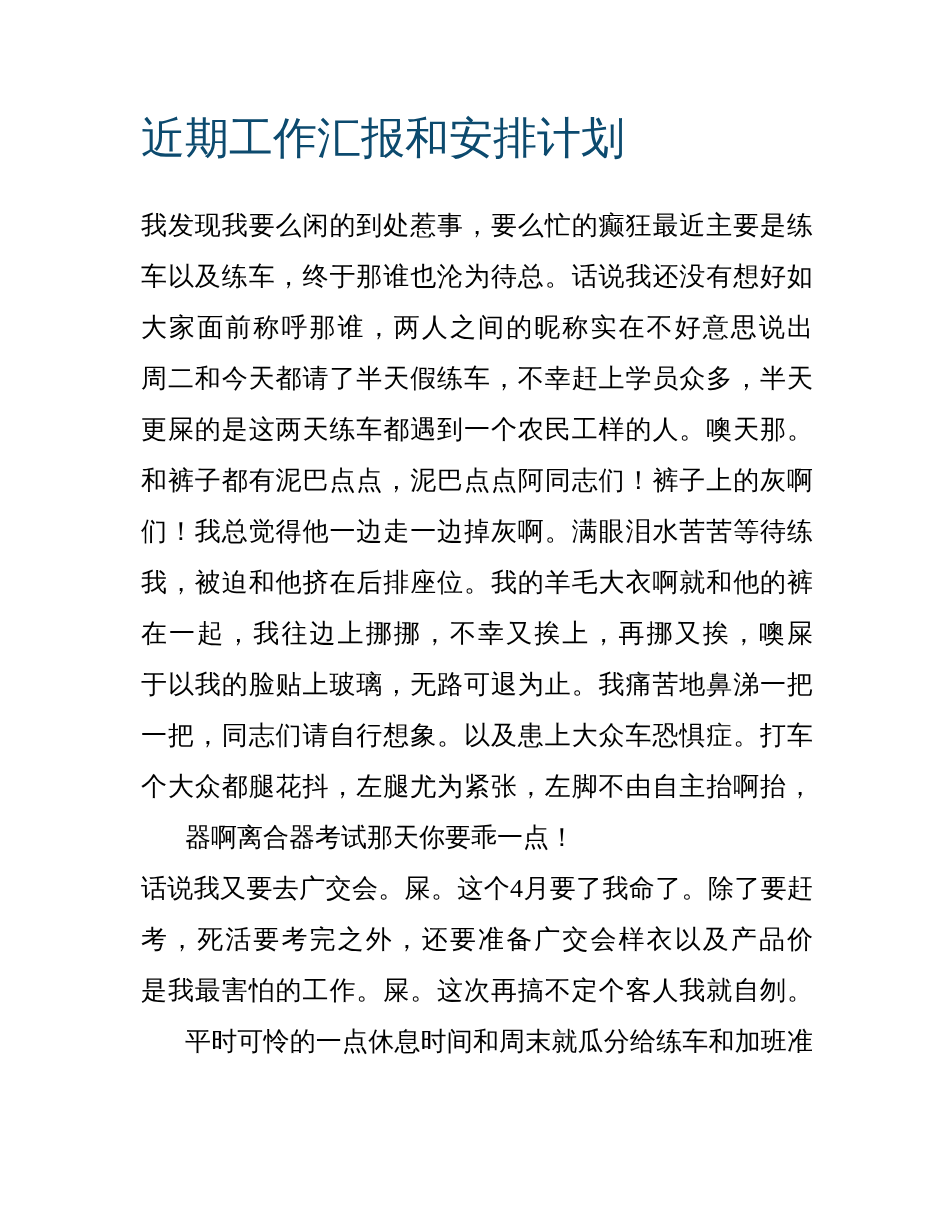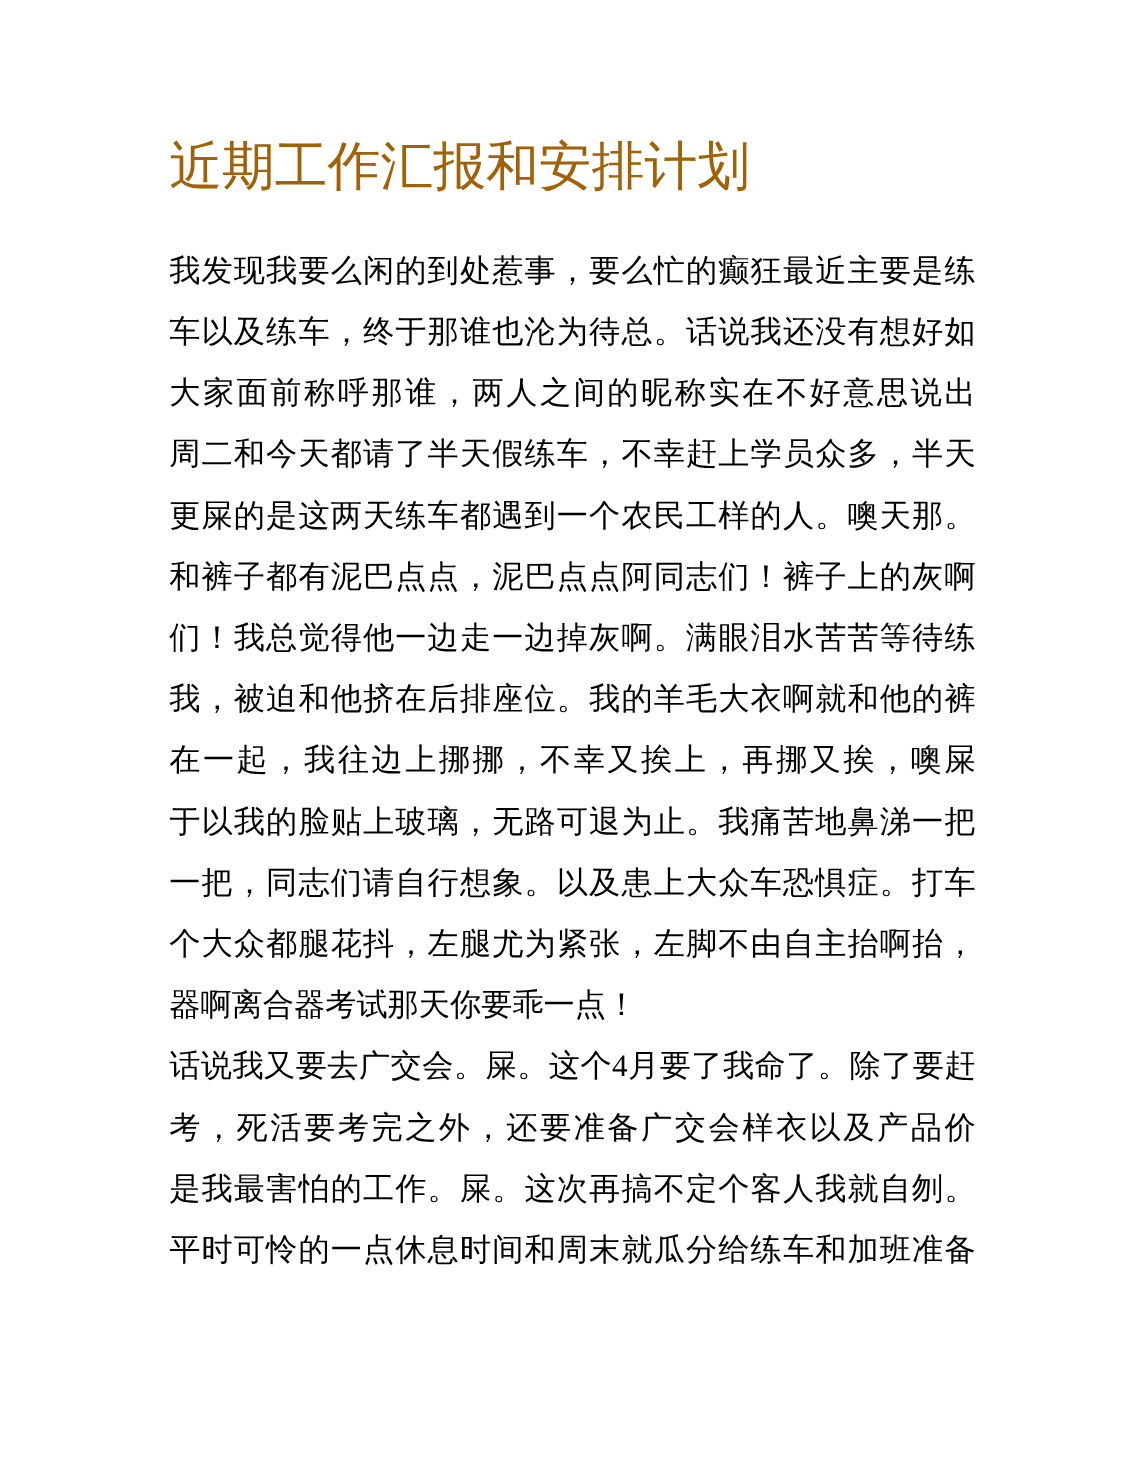--- a/index.html
+++ b/index.html
@@ -22,21 +22,21 @@
     top: 112px;
     width: 672px;
   }
   .title {
     margin: 0 0 34px 0;
     font-size: 44px;
     line-height: 54px;
     font-weight: normal;
     letter-spacing: 0;
     white-space: nowrap;
-    color: #a16207;
+    color: #0c4a6e;
   }
   .doc-body {
     font-size: 26px;
     color: #000000;
   }
   .para {
     margin: 0;
     padding: 0;
   }
   .line {
@@ -44,20 +44,21 @@
     line-height: 51px;
     height: 51px;
     text-align: justify;
     text-align-last: justify;
     text-justify: inter-ideograph;
     white-space: normal;
     overflow: hidden;
   }
   .line.para-end {
     text-align-last: left;
+    margin-left: 44px;
   }
 </style>
 </head>
 <body>
 
 <div class="page" style="background: rgb(255, 255, 255); color: rgb(0, 0, 0);">
   <div class="content">
     <h1 class="title">近期工作汇报和安排计划</h1>
     <div class="doc-body">
         <div class="para">

